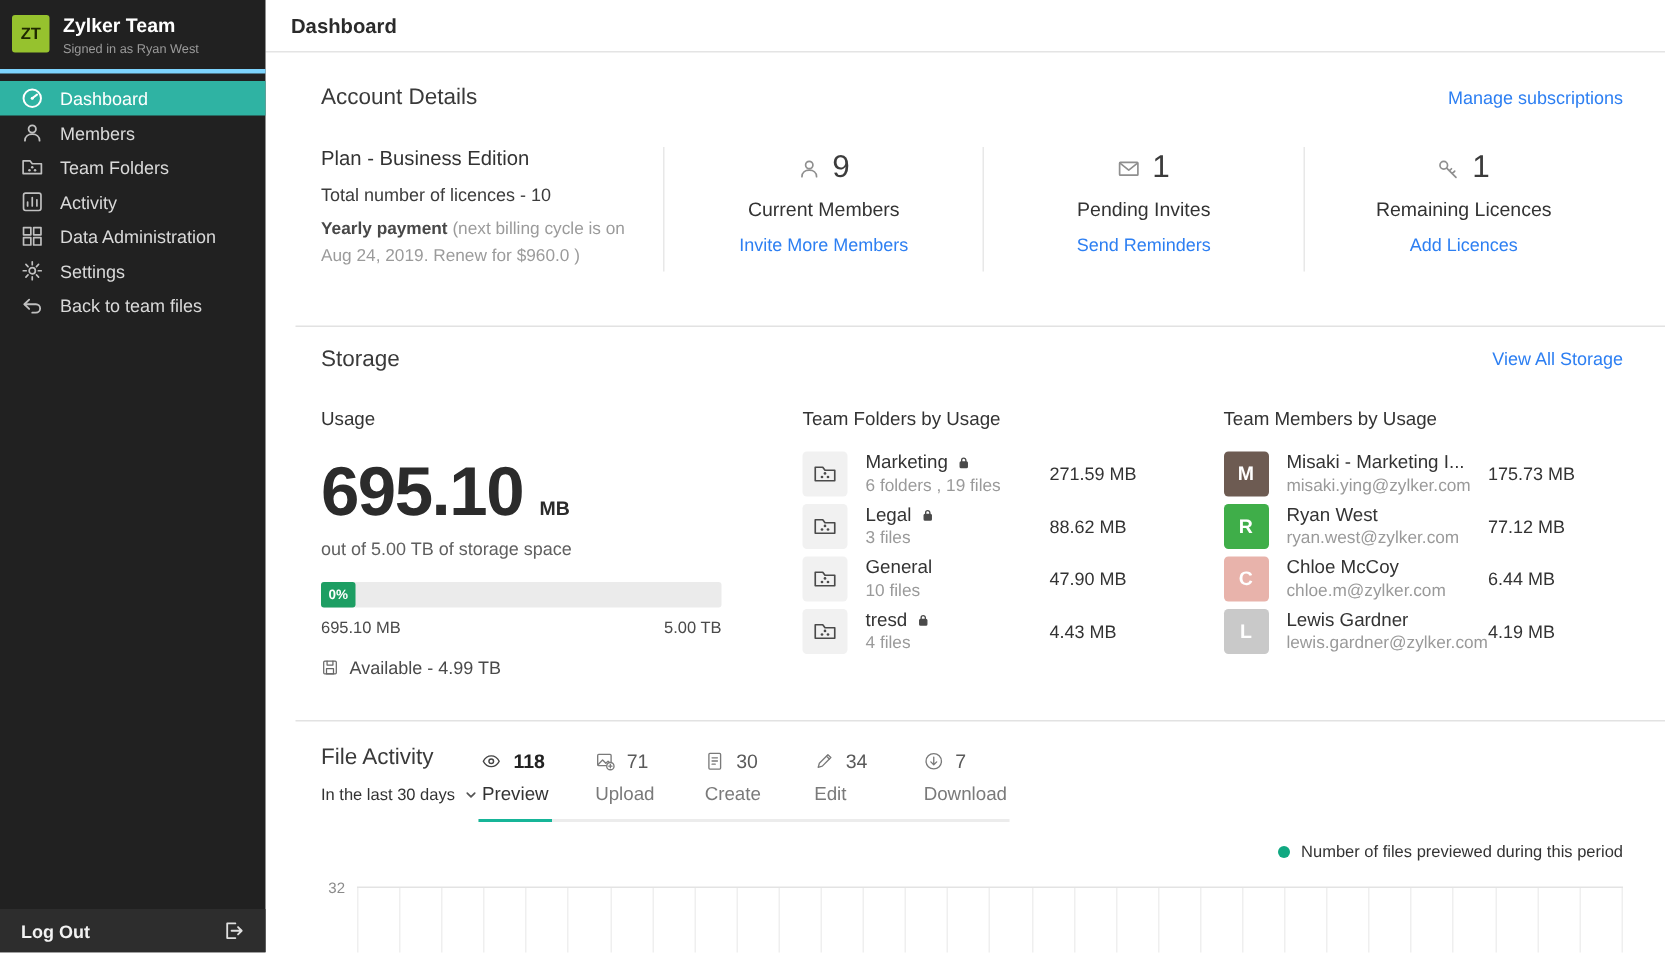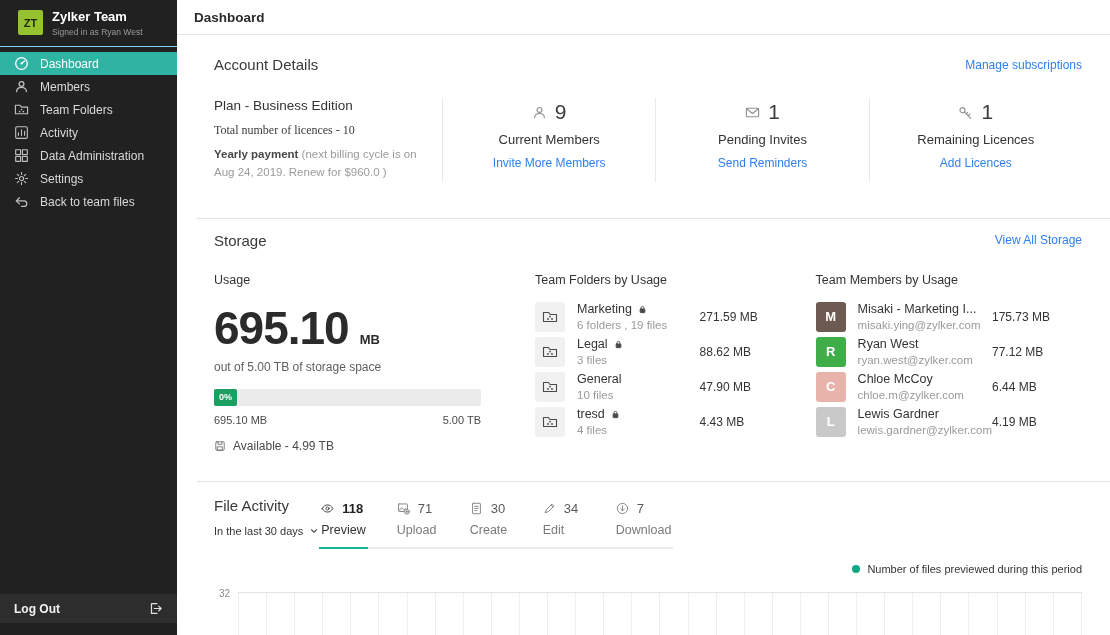--- a/index.html
+++ b/index.html
@@ -4,51 +4,51 @@
 <style>
   * { margin:0; padding:0; box-sizing:border-box; }
   html,body { width:1110px; height:635px; overflow:hidden; }
   body { display:flex; font-family:"Liberation Sans", sans-serif; background:#fff; color:#333; }
   a { text-decoration:none; cursor:pointer; }
   .icon { display:inline-flex; flex-shrink:0; }
   .icon svg { width:100%; height:100%; display:block; }
 
   
   .sidebar { width:177px; flex-shrink:0; background:#212121; color:#e6e6e6; position:relative; }
-  .side-head { display:flex; gap:9px; padding:9px 18px; align-items:flex-start; border-bottom:1px solid #7dd3fc; }
+  .side-head { display:flex; gap:9px; padding:9px 8px; align-items:flex-start; border-bottom:3px solid #7dd3fc; }
   .logo { width:25px; height:25px; background:#96c22e; color:#202a00; font-size:11px; font-weight:bold;
           display:flex; align-items:center; justify-content:center; border-radius:2px; margin-top:1px; }
   .team-name { font-size:13px; font-weight:bold; color:#fff; line-height:15px; }
   .signed-in { font-size:8.5px; color:#9b9b9b; margin-top:3px; }
   .side-menu { margin-top:5px; }
   .side-item { display:flex; align-items:center; gap:11px; padding:4px 14px; height:23px;
                font-size:12px; color:#d9d9d9; cursor:pointer; }
   .side-item .icon { width:15px; height:15px; color:#c0c0c0; }
   .side-item.active { background:#2fb3a3; color:#fff; }
   .side-item.active .icon { color:#fff; }
-  .side-foot { position:absolute; bottom:12px; left:0; right:0; background:#2d2d2d; display:flex;
+  .side-foot { position:absolute; bottom:0; left:0; right:0; background:#2d2d2d; display:flex;
                justify-content:space-between; align-items:center; padding:7px 14px; cursor:pointer; }
   .side-foot span.lbl { font-size:12px; font-weight:bold; color:#f2f2f2; }
   .side-foot .icon { width:15px; height:15px; color:#e0e0e0; }
 
   
   .main { flex:1; min-width:0; display:flex; flex-direction:column; }
   .top-bar { height:35px; flex-shrink:0; border-bottom:1px solid #e4e4e4; display:flex; align-items:center;
              padding:0 17px; font-size:13.5px; font-weight:bold; color:#2b2b2b; }
   .section { padding-left:17px; padding-right:28px;margin-left:20px; }
   .sec-head { display:flex; justify-content:space-between; align-items:center; }
   .sec-title { font-size:15px; color:#3a3a3a; }
   a.link { color:#2d7ff2; font-size:12px; }
 
   
   .acct { padding-top:21px; padding-bottom:36px; border-bottom:1px solid #e2e2e2; }
   .acct-cards { display:flex; margin-top:25px; }
   .plan-card { width:228px; flex-shrink:0; padding-right:12px; }
   .plan-title { font-size:13.5px; color:#333; }
-  .plan-lic { font-size:12px; color:#3c3c3c; margin-top:10px;font-family:Liberation Serif, serif; }
+  .plan-lic { font-size:12px; color:#3c3c3c; margin-top:10px; }
   .plan-pay { font-size:11.5px; color:#9b9b9b; margin-top:8px; line-height:1.55; }
   .plan-pay b { color:#484848; font-weight:bold; }
   .stat-card { flex:1; border-left:1px solid #e8e8e8; display:flex; flex-direction:column; align-items:center; padding-top:2px; }
   .stat-top { display:flex; align-items:center; gap:8px; }
   .stat-top .icon { width:15px; height:15px; color:#8f8f8f; }
   .stat-value { font-size:21px; color:#3c3c3c; }
   .stat-label { font-size:13px; color:#333; margin-top:8px; }
   .stat-link { margin-top:9px; font-size:12.5px; }
 
   

